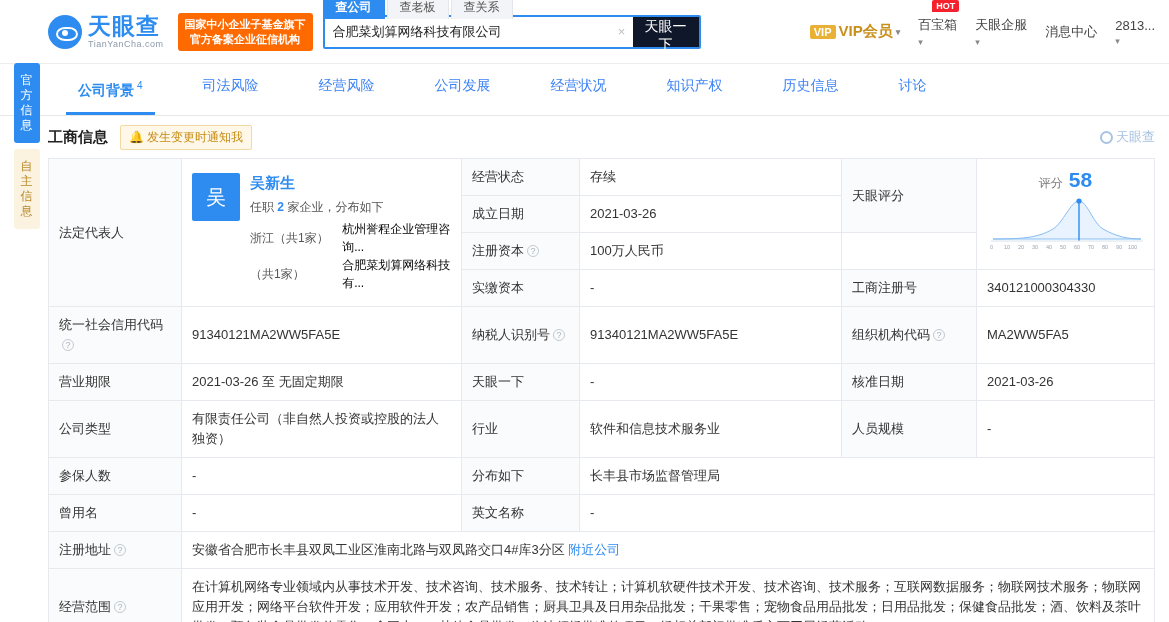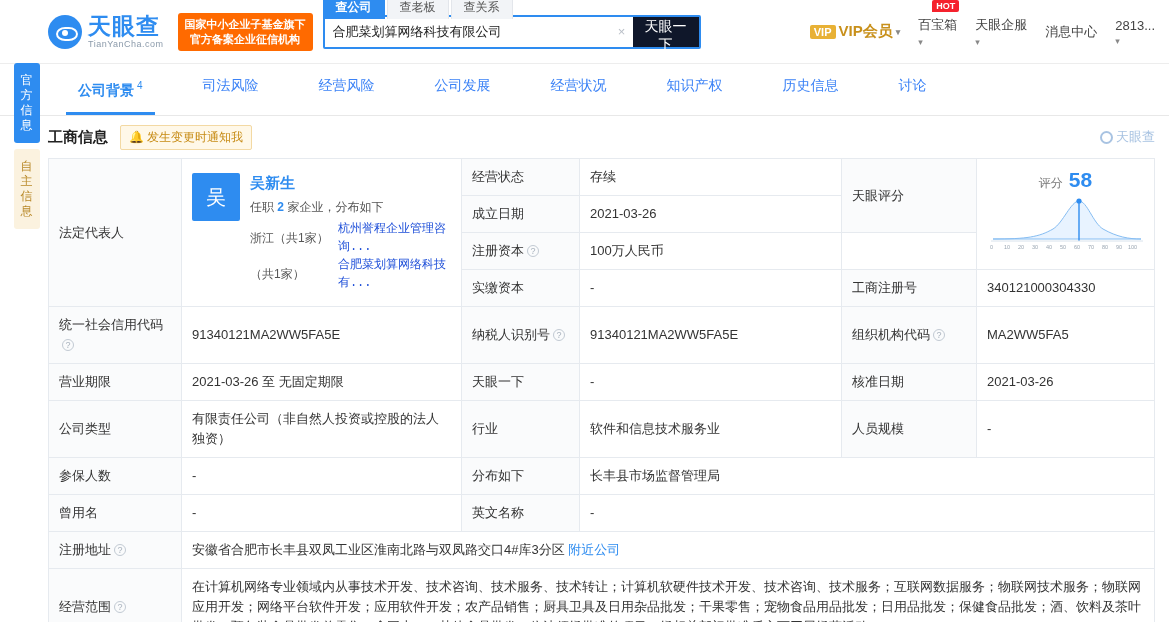--- a/index.html
+++ b/index.html
@@ -326,21 +326,21 @@
   .rep-sub b { color: #2e8cf0; }
   .rep-rows { margin-top: 3px; }
   .rep-row {
     display: flex;
     font-size: 12px;
     color: #555;
     line-height: 18px;
     align-items: center;
   }
   .rep-row .c1 { width: 110px; }
-  .rep-row .c2 { color: #1d4ed8; font-family: Liberation Mono, monospace; }
+  .rep-row .c2 { color: #000000; }
 
   
   .score-cell { text-align: center; position: relative; }
   .score-top { font-size: 12px; color: #777; }
   .score-top b { color: #2e8cf0; font-size: 21px; margin-left: 6px; }
   .score-chart { margin-top: 2px; }
   .link { color: #2e8cf0; cursor: pointer; }
 
   .ops-text { line-height: 21px; }
 </style>

